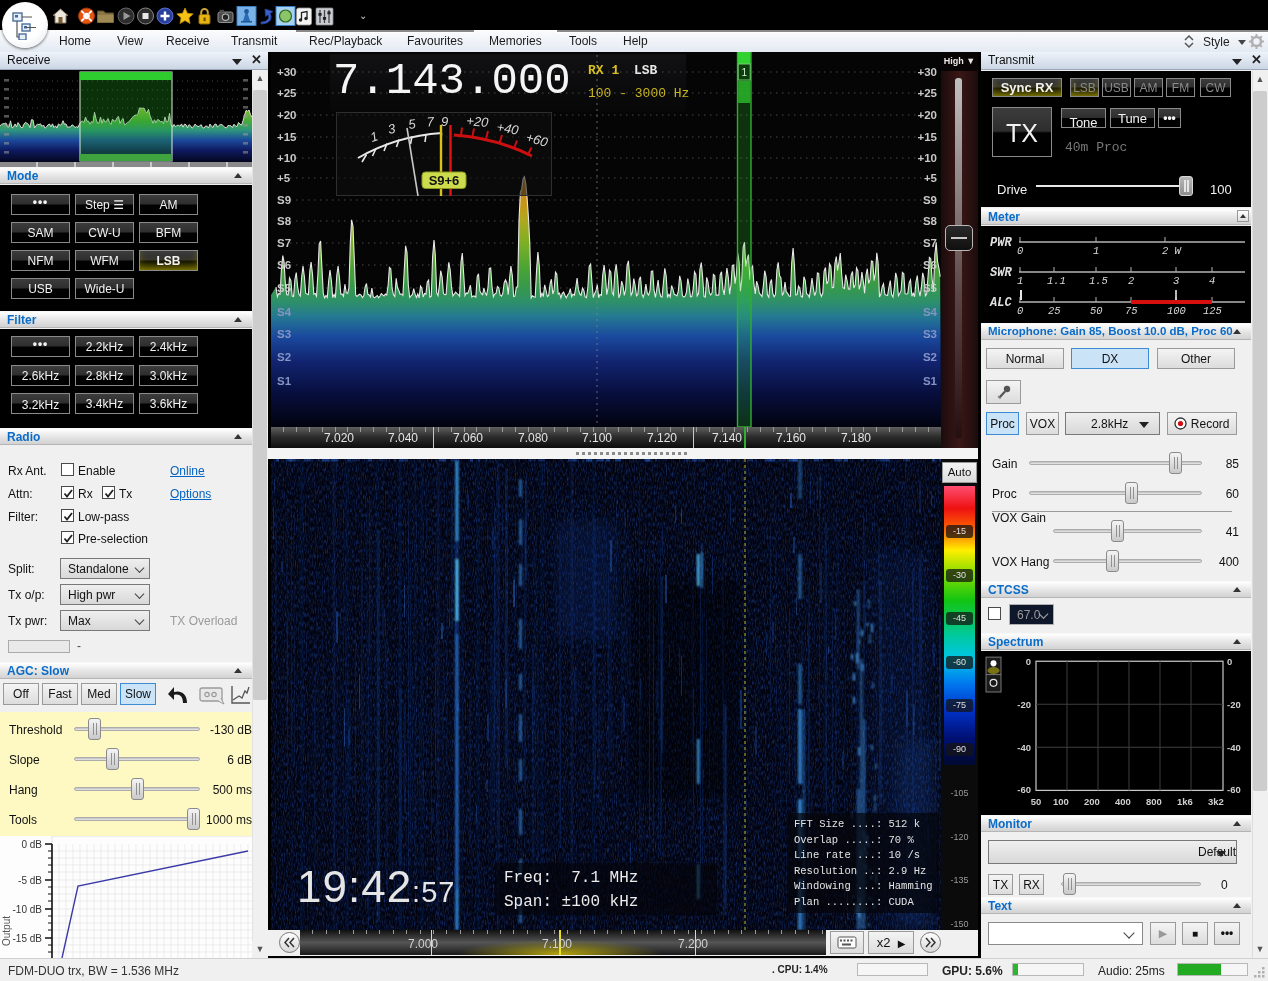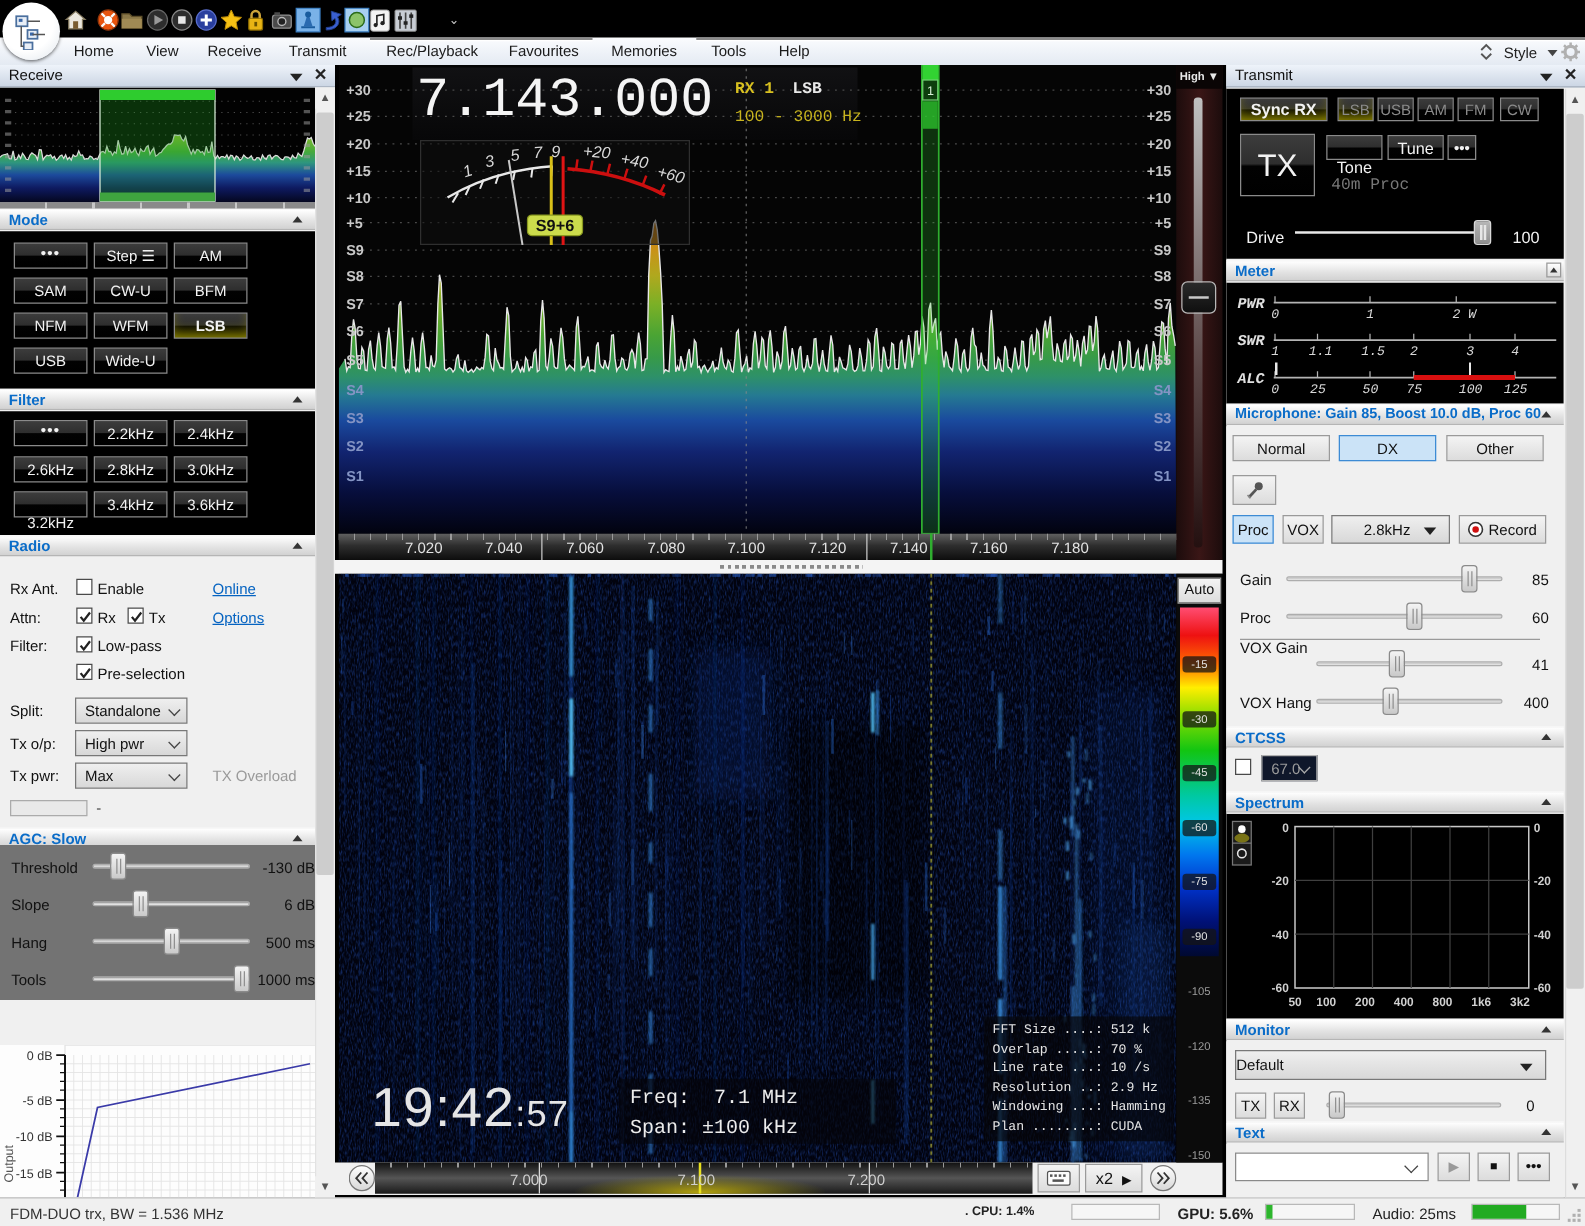--- a/index.html
+++ b/index.html
@@ -200,21 +200,21 @@
     <span>Filter</span>
     <i></i>
   </div>
 <div class="abs" style="left:0;top:329px;width:252px;height:99px;background:#000">
  <div class="dkbtn" style="left:11px;top:7px;width:59px;height:21px;font-weight:bold;letter-spacing:1px">•••</div>
  <div class="dkbtn" style="left:75px;top:7px;width:59px;height:21px;padding-top:3px">2.2kHz</div>
  <div class="dkbtn" style="left:139px;top:7px;width:59px;height:21px;padding-top:3px">2.4kHz</div>
  <div class="dkbtn" style="left:11px;top:36px;width:59px;height:21px;padding-top:3px">2.6kHz</div>
  <div class="dkbtn" style="left:75px;top:36px;width:59px;height:21px;padding-top:3px">2.8kHz</div>
  <div class="dkbtn" style="left:139px;top:36px;width:59px;height:21px;padding-top:3px">3.0kHz</div>
- <div class="dkbtn" style="left:11px;top:64px;width:59px;height:21px;padding-top:17px">3.2kHz</div>
+ <div class="dkbtn" style="left:11px;top:64px;width:59px;height:21px;padding-top:4px">3.2kHz</div>
  <div class="dkbtn" style="left:75px;top:64px;width:59px;height:21px;padding-top:3px">3.4kHz</div>
  <div class="dkbtn" style="left:139px;top:64px;width:59px;height:21px;padding-top:3px">3.6kHz</div>
 </div>
 
 <div class="sechead" style="top:428px">
     <span>Radio</span>
     <i></i>
   </div>
 <div class="abs" style="left:0;top:446px;width:252px;height:216px;background:#f0f0f0">
  <span class="lbl" style="left:8px;top:18px">Rx Ant.</span>
@@ -285,21 +285,21 @@
   <circle cx="9" cy="9.5" r="2.2" fill="none" stroke="#9a9a9a" stroke-width="1.2"></circle>
   <circle cx="16" cy="9.5" r="2.2" fill="none" stroke="#9a9a9a" stroke-width="1.2"></circle>
   <path d="M20 16 L26 19 L23 13" fill="#e8e8e8" stroke="#9a9a9a" stroke-width="1"></path>
  </svg>
  <svg class="abs" style="left:230px;top:4px" width="22" height="22" viewBox="0 0 22 22">
   <path d="M2 2 L2 19 L20 19" stroke="#555" stroke-width="1.4" fill="none"></path>
   <path d="M3 16 L9 12 L12 14 L15 7 L17 9 L19 3" stroke="#555" stroke-width="1.3" fill="none"></path>
  </svg>
 </div>
 
-<div class="abs" style="left:0;top:676px;width:252px;height:124px;background:#737373">
+<div class="abs" style="left:0;top:712px;width:252px;height:124px;background:#fef9c3">
  <span class="lbl" style="left:9px;top:11px">Threshold</span>
  <div class="slider" style="left:74px;top:6px;width:126px">
       <div class="tr"></div>
       <div class="th" style="left:14px"></div>
     </div>
  <span class="lbl" style="left:205px;top:11px;width:47px;text-align:right">-130 dB</span>
  <span class="lbl" style="left:9px;top:41px">Slope</span>
  <div class="slider" style="left:74px;top:36px;width:126px">
       <div class="tr"></div>
       <div class="th" style="left:32px"></div>
@@ -993,21 +993,21 @@
 </div>
 
 <div class="abs" style="left:981px;top:71px;width:270px;height:136px;background:#000">
  <div class="dkbtn sel" style="left:11px;top:7px;width:70px;height:19px;font-weight:bold;font-size:13px;padding-top:1px">Sync RX</div>
  <div class="dkbtn sel" style="left:89px;top:7px;width:29px;height:19px;color:#8a8a8a;padding-top:2px">LSB</div>
  <div class="dkbtn" style="left:121px;top:7px;width:29px;height:19px;color:#8a8a8a;padding-top:2px">USB</div>
  <div class="dkbtn" style="left:153px;top:7px;width:29px;height:19px;color:#8a8a8a;padding-top:2px">AM</div>
  <div class="dkbtn" style="left:185px;top:7px;width:29px;height:19px;color:#8a8a8a;padding-top:2px">FM</div>
  <div class="dkbtn" style="left:219px;top:7px;width:31px;height:19px;color:#8a8a8a;padding-top:2px">CW</div>
  <div class="dkbtn" style="left:11px;top:36px;width:60px;height:50px;font-size:25px;padding-top:11px">TX</div>
- <div class="dkbtn" style="left:80px;top:37px;width:45px;height:20px;font-size:13px;padding-top:17px">Tone</div>
+ <div class="dkbtn" style="left:80px;top:37px;width:45px;height:20px;font-size:13px;padding-top:6px">Tone</div>
  <div class="dkbtn" style="left:129px;top:37px;width:45px;height:20px;font-size:13px;padding-top:2px">Tune</div>
  <div class="dkbtn" style="left:177px;top:37px;width:23px;height:20px;font-weight:bold;padding-top:2px">•••</div>
  <div class="abs mono" style="left:84px;top:69px;font-size:13px;color:#787878">40m Proc</div>
  <span class="abs" style="left:16px;top:111px;color:#f2f2f2;font-size:13px">Drive</span>
  <div class="wslider" style="left:55px;top:105px;width:150px">
       <div class="tr"></div>
       <div class="th" style="left:143px"></div>
     </div>
  <span class="abs" style="left:229px;top:111px;color:#f2f2f2;font-size:13px">100</span>
 </div>
@@ -1151,21 +1151,21 @@
       <text x="204" y="150" text-anchor="middle">1k6</text>
   <text x="235" y="150" text-anchor="middle">3k2</text>
  </g>
 </svg>
 
 <div class="sechead" style="left:981px;top:815px;width:270px">
     <span>Monitor</span>
     <i></i>
   </div>
 <div class="abs" style="left:981px;top:833px;width:270px;height:64px;background:#f0f0f0">
- <div class="combo" style="left:7px;top:7px;width:249px;height:24px;text-align:left"><span style="position:relative;top:4px">Default</span><b style="border:0;width:0;height:0;right:10px;top:10px;border-left:5px solid transparent;border-right:5px solid transparent;border-top:6px solid #222;transform:none"></b></div>
+ <div class="combo" style="left:7px;top:7px;width:249px;height:24px;text-align:right"><span style="position:relative;top:4px">Default</span><b style="border:0;width:0;height:0;right:10px;top:10px;border-left:5px solid transparent;border-right:5px solid transparent;border-top:6px solid #222;transform:none"></b></div>
  <div class="ltbtn" style="left:7px;top:41px;width:25px;height:21px;padding-top:3px">TX</div>
  <div class="ltbtn" style="left:38px;top:41px;width:25px;height:21px;padding-top:3px">RX</div>
  <div class="slider" style="left:80px;top:40px;width:140px">
       <div class="tr"></div>
       <div class="th" style="left:2px"></div>
     </div>
  <span class="lbl" style="left:240px;top:45px">0</span>
 </div>
 
 <div class="sechead" style="left:981px;top:897px;width:270px">

